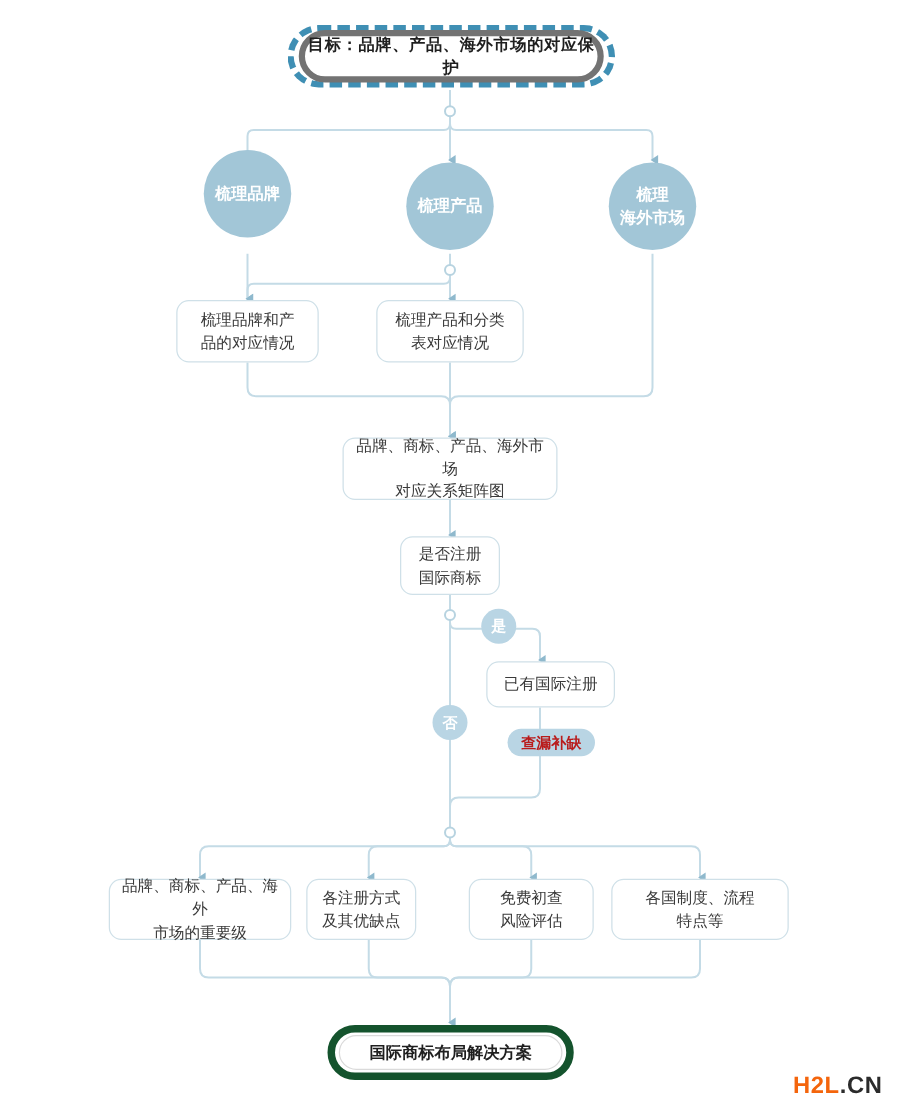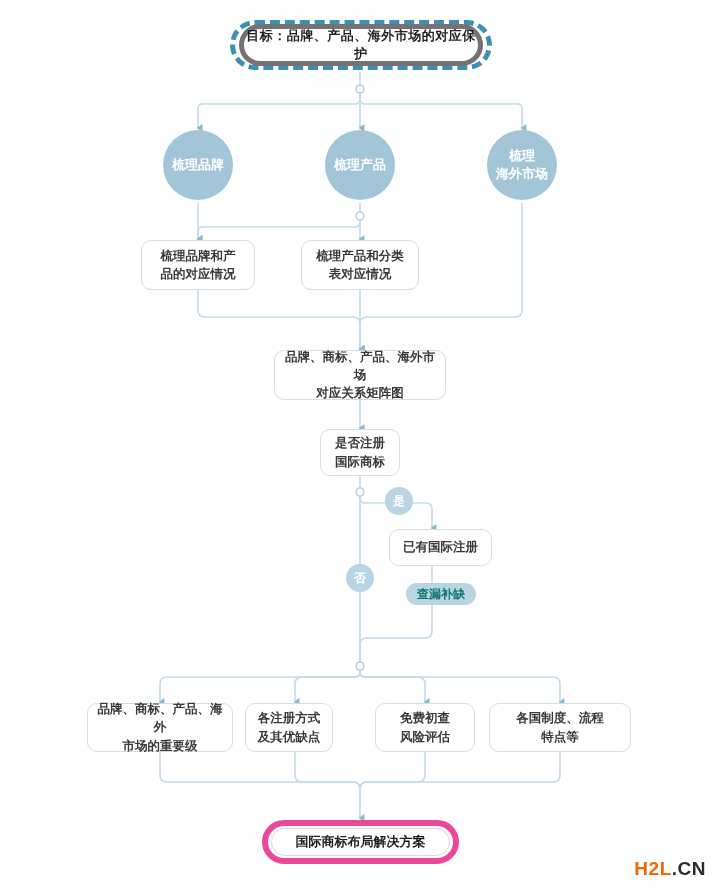--- a/index.html
+++ b/index.html
@@ -17,33 +17,33 @@
   .goal-inner{border-radius:999px;border:5px solid #737373;background:#ffffff;
               width:100%;height:100%;display:flex;align-items:center;justify-content:center;
               color:#1f1f1f;font-size:13px;font-weight:bold;letter-spacing:.5px;}
 
   
   .circle{border-radius:50%;background:#a2c6d7;color:#ffffff;font-size:13px;
           font-weight:bold;line-height:1.35;}
 
   
   .box{border:1px solid #cfe0e8;border-radius:10px;background:#ffffff;
-       color:#3a3a3a;font-size:12.5px;font-weight:bold;line-height:1.45;
+       color:#3a3a3a;font-size:12.5px;font-weight:normal;line-height:1.45;
        padding:4px 6px;}
 
   
   .lbl-circle{border-radius:50%;background:#b9d5e4;color:#ffffff;
               font-size:12px;font-weight:bold;}
 
   
-  .lbl-pill{border-radius:999px;background:#b9d5e4;color:#0f766e;
+  .lbl-pill{border-radius:999px;background:#b9d5e4;color:#b91c1c;
             font-size:12px;font-weight:bold;padding:0 10px;}
 
   
-  .sol-outer{border-radius:999px;border:6px solid #ec4899;background:#ffffff;
+  .sol-outer{border-radius:999px;border:6px solid #14532d;background:#ffffff;
              padding:3px;display:flex;align-items:center;justify-content:flex-end;}
   .sol-inner{border-radius:999px;border:1px solid #dadada;background:#ffffff;
              width:100%;height:100%;display:flex;align-items:center;justify-content:center;
              color:#1f1f1f;font-size:13px;font-weight:bold;}
 
   
   .watermark{position:absolute;right:14px;bottom:10px;font-size:19px;font-weight:bold;
              letter-spacing:.5px;}
   .wm-a{color:#f4650c;margin-top:10px;}
   .wm-b{color:#2b2b2b;}
@@ -107,21 +107,21 @@
       <circle cx="360" cy="666" r="4"></circle>
     </g>
   </svg>
 
   <div class="node goal-outer" style="left:230px;top:20px;width:262px;height:50px;">
     <div class="goal-inner">
       <span>目标：品牌、产品、海外市场的对应保护</span>
     </div>
   </div>
 
-  <div class="node circle" style="left:163px;top:130px;width:70px;height:70px;text-align:center;">
+  <div class="node circle" style="left:163px;top:120px;width:70px;height:70px;text-align:center;">
     <span>梳理品牌</span>
   </div>
   <div class="node circle" style="left:325px;top:130px;width:70px;height:70px;">
     <span>梳理产品</span>
   </div>
   <div class="node circle" style="left:487px;top:130px;width:70px;height:70px;flex-direction:column;">
     <span>梳理</span>
     <span>海外市场</span>
   </div>
 

